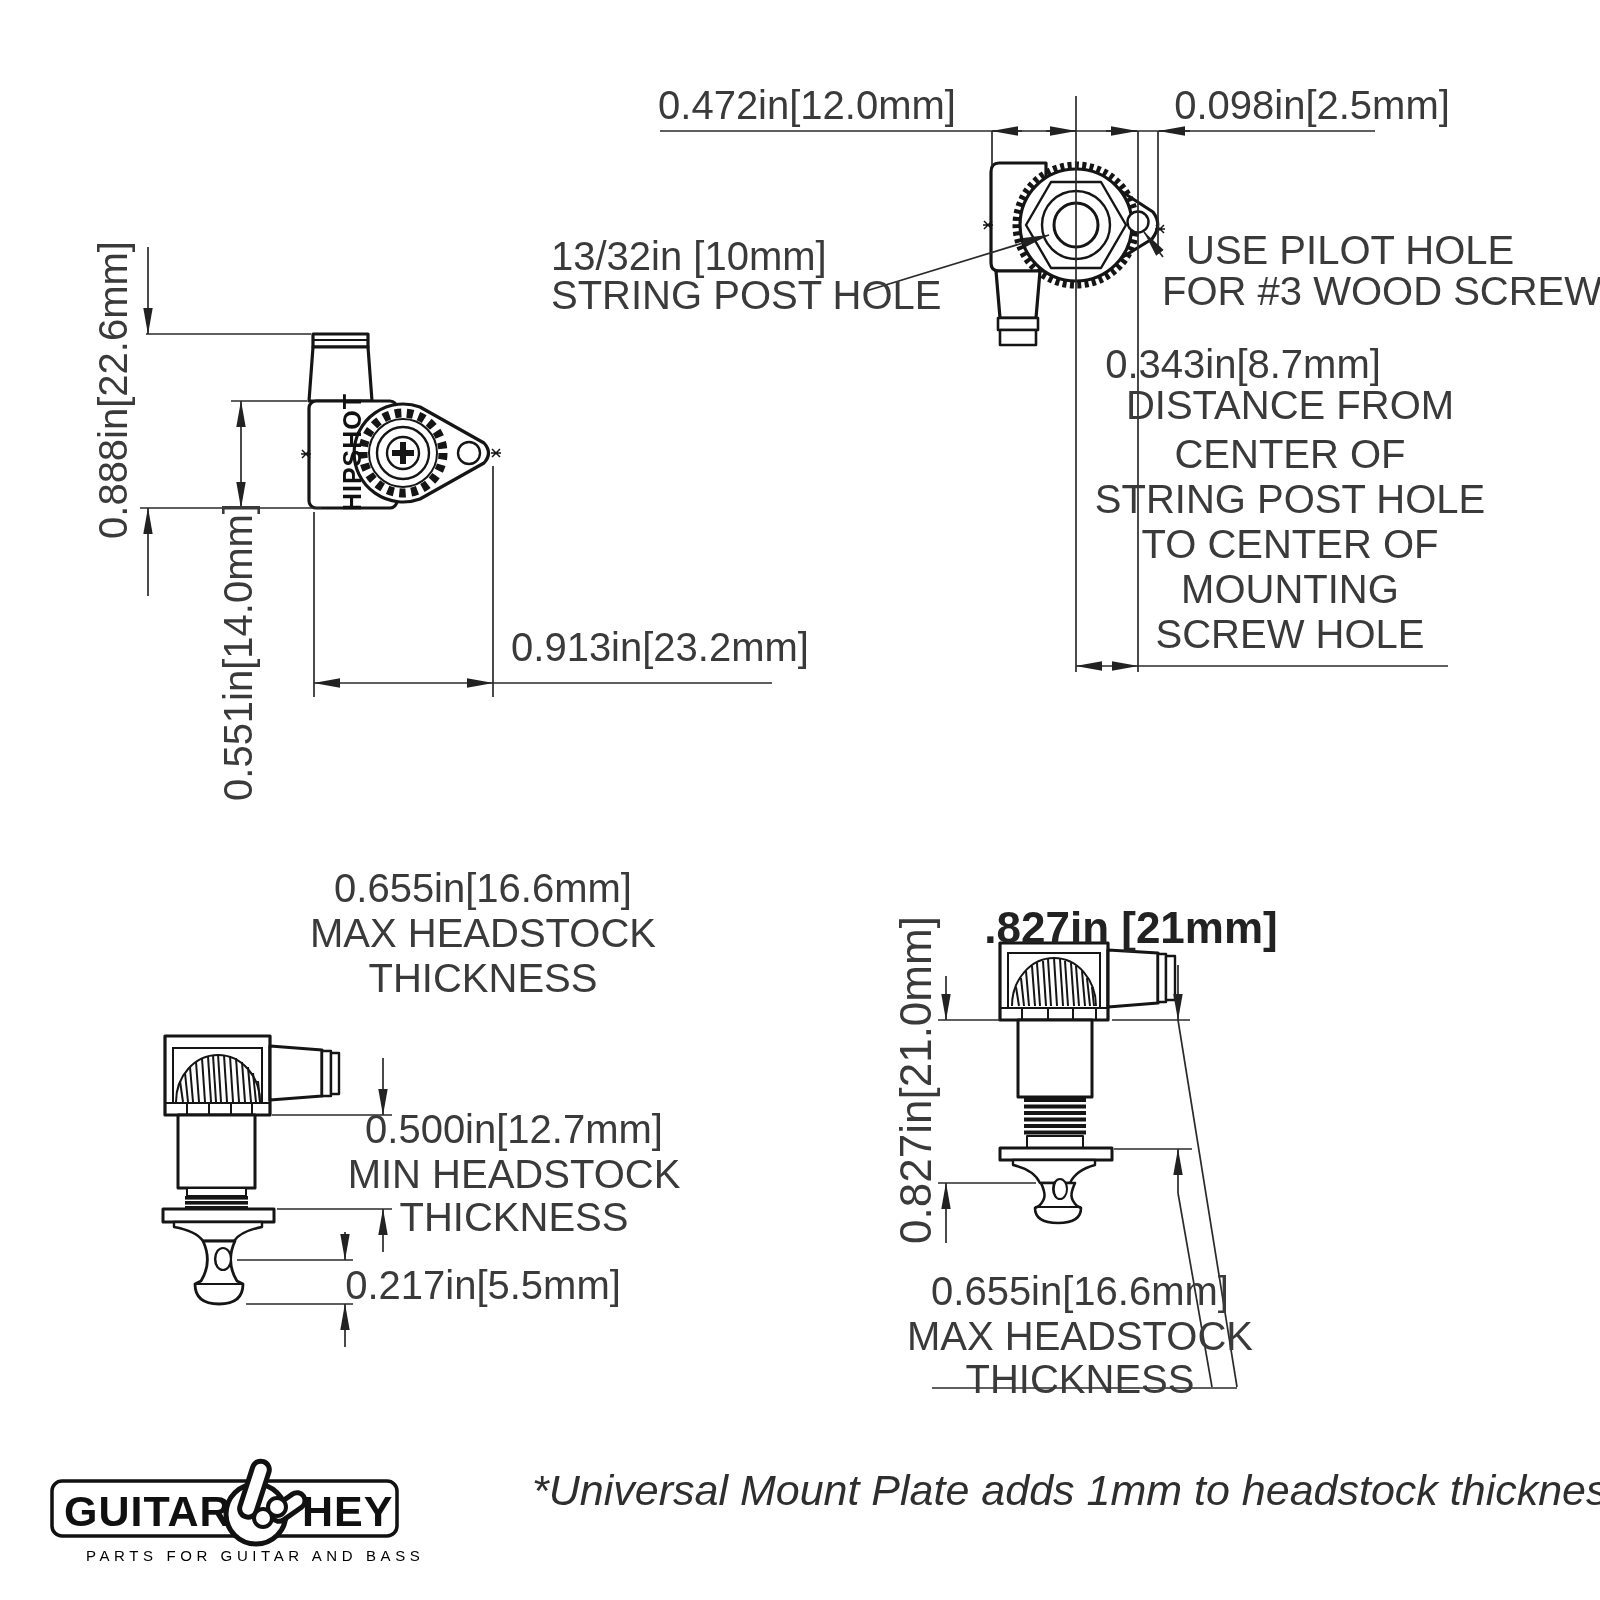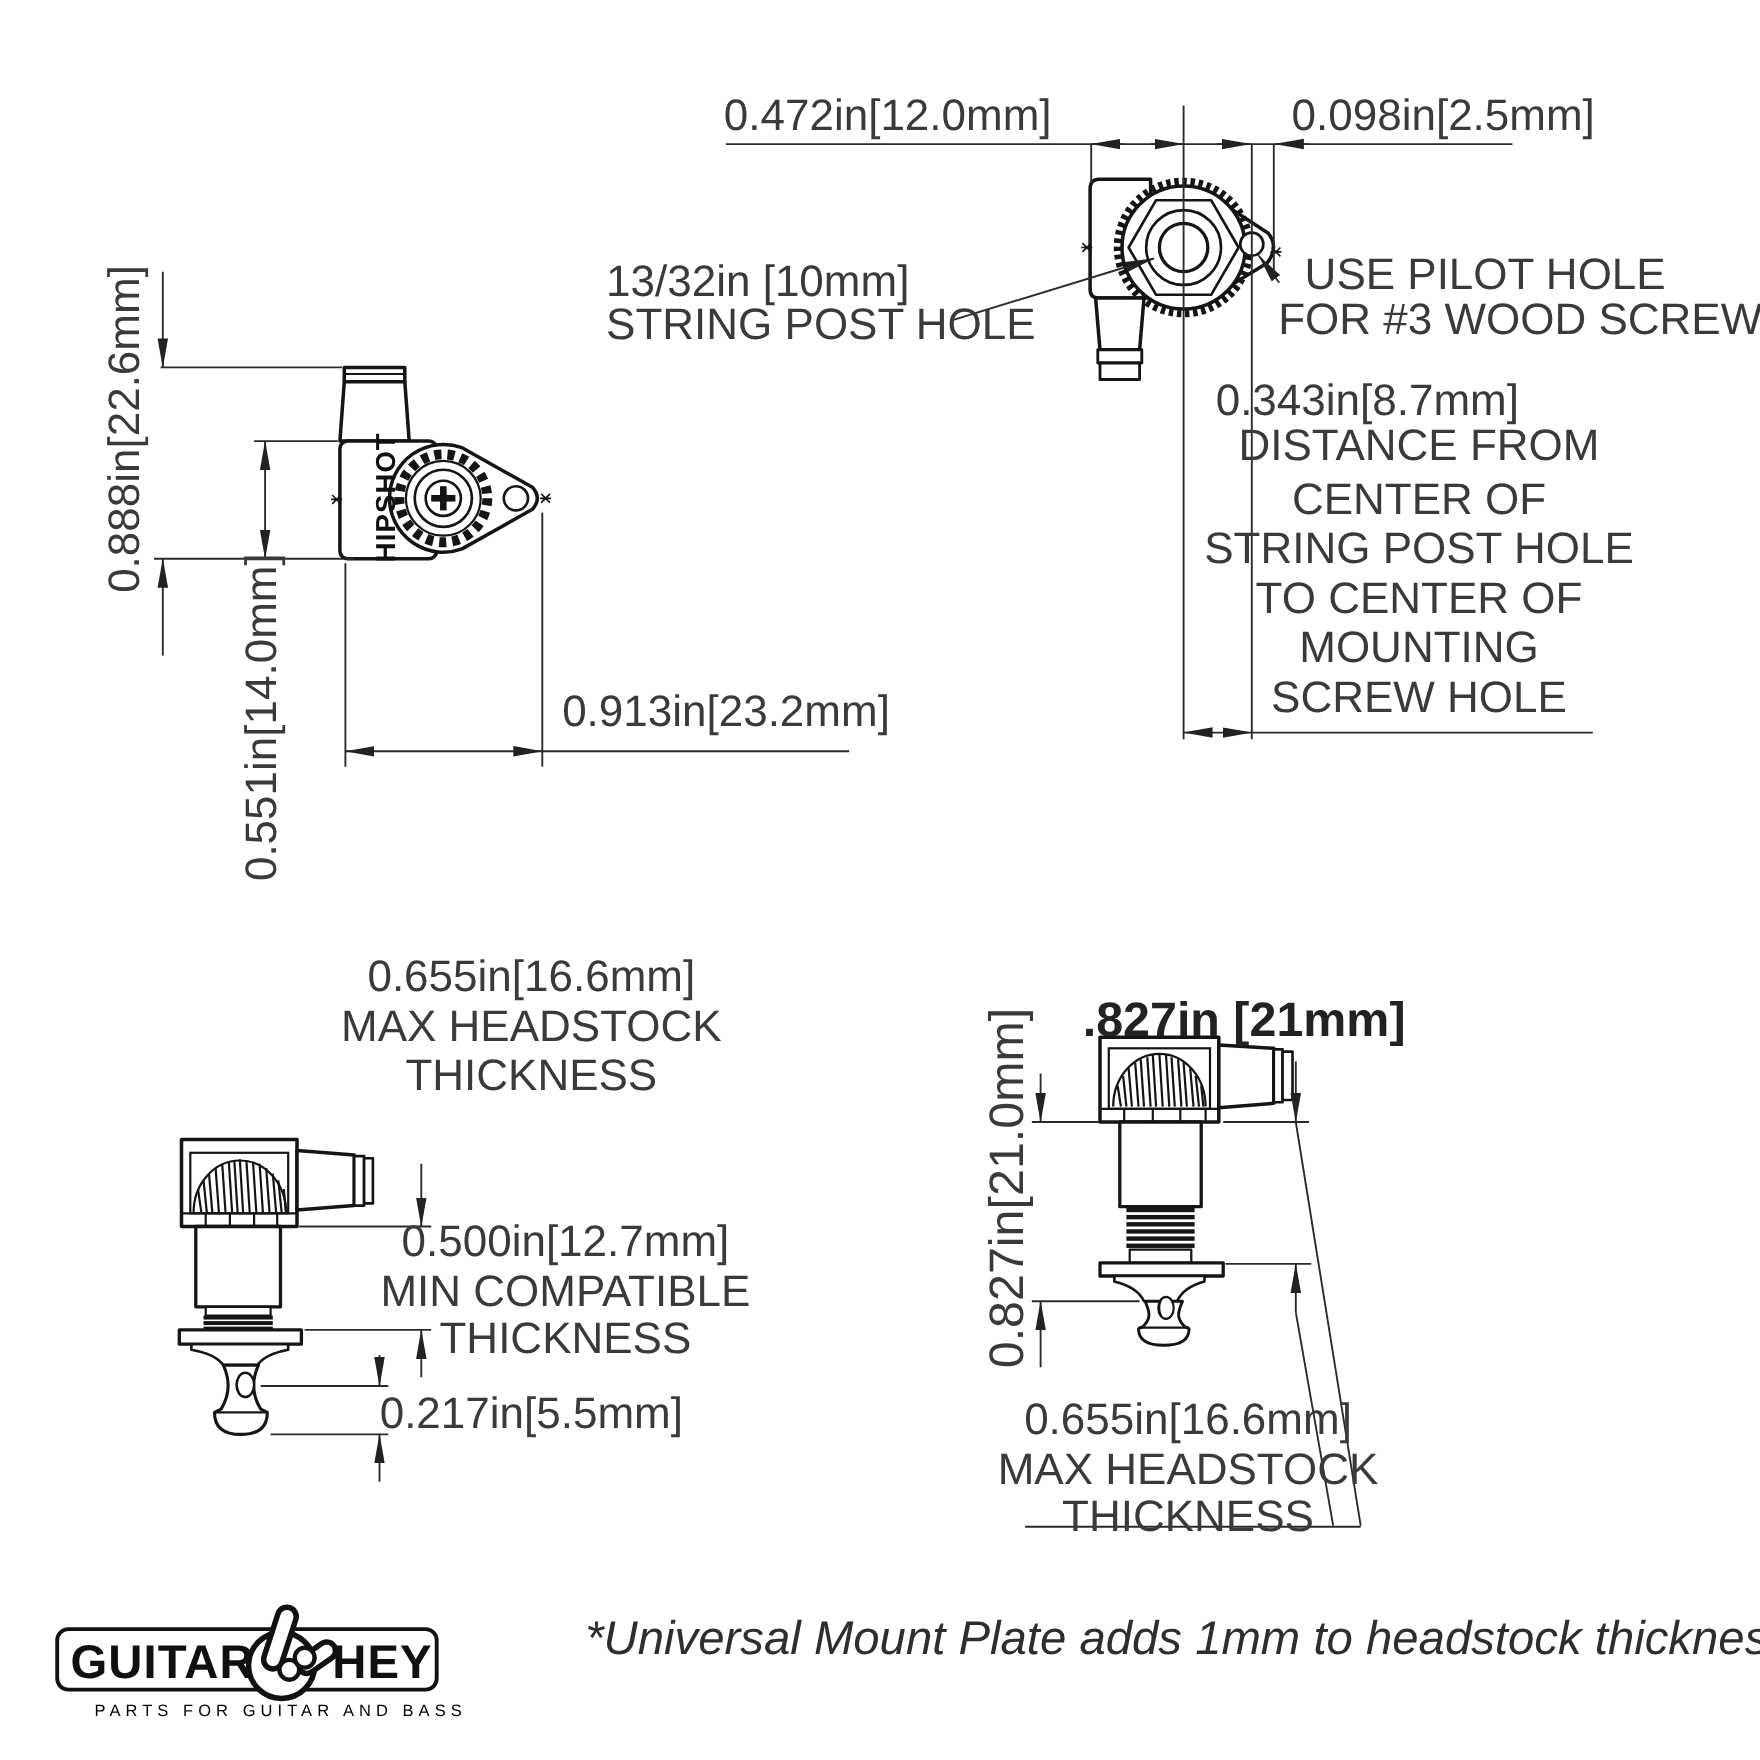--- a/index.html
+++ b/index.html
@@ -228,21 +228,21 @@
   <div class="t c" style="left:1290px;top:433px;">CENTER OF</div>
   <div class="t c" style="left:1290px;top:478px;">STRING POST HOLE</div>
   <div class="t c" style="left:1290px;top:523px;">TO CENTER OF</div>
   <div class="t c" style="left:1290px;top:568px;">MOUNTING</div>
   <div class="t c" style="left:1290px;top:613px;">SCREW HOLE</div>
 
   <div class="t c" style="left:483px;top:867px;">0.655in[16.6mm]</div>
   <div class="t c" style="left:483px;top:912px;">MAX HEADSTOCK</div>
   <div class="t c" style="left:483px;top:957px;">THICKNESS</div>
   <div class="t c" style="left:514px;top:1108px;">0.500in[12.7mm]</div>
-  <div class="t c" style="left:514px;top:1153px;">MIN COMPATIBLE</div>
+  <div class="t c" style="left:514px;top:1153px;">MIN HEADSTOCK</div>
   <div class="t c" style="left:514px;top:1196px;">THICKNESS</div>
   <div class="t c" style="left:483px;top:1264px;">0.217in[5.5mm]</div>
 
   <div class="t c bold" style="left:1095px;top:905px;font-size:44px;margin-left:36px;">.827in [21mm]</div>
   <div class="t rot" style="left:916px;top:1080px;font-size:44px;">0.827in[21.0mm]</div>
   <div class="t c" style="left:1080px;top:1270px;">0.655in[16.6mm]</div>
   <div class="t c" style="left:1080px;top:1315px;">MAX HEADSTOCK</div>
   <div class="t c" style="left:1080px;top:1358px;">THICKNESS</div>
 
   <div class="logo-word" style="left:64px;top:1487px;">GUITAR</div>

